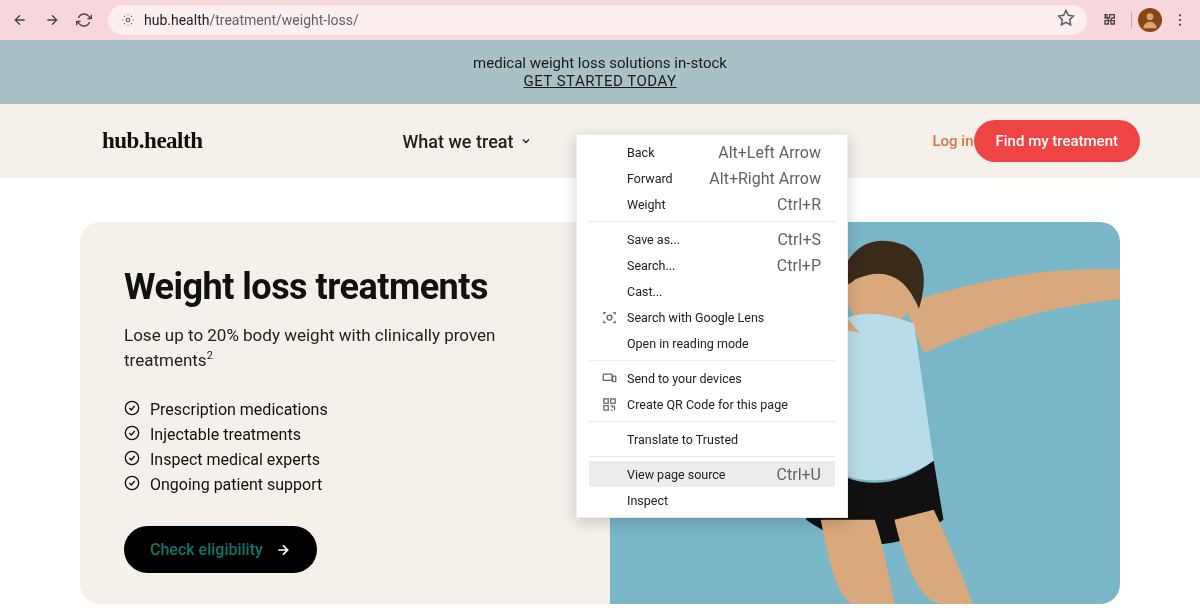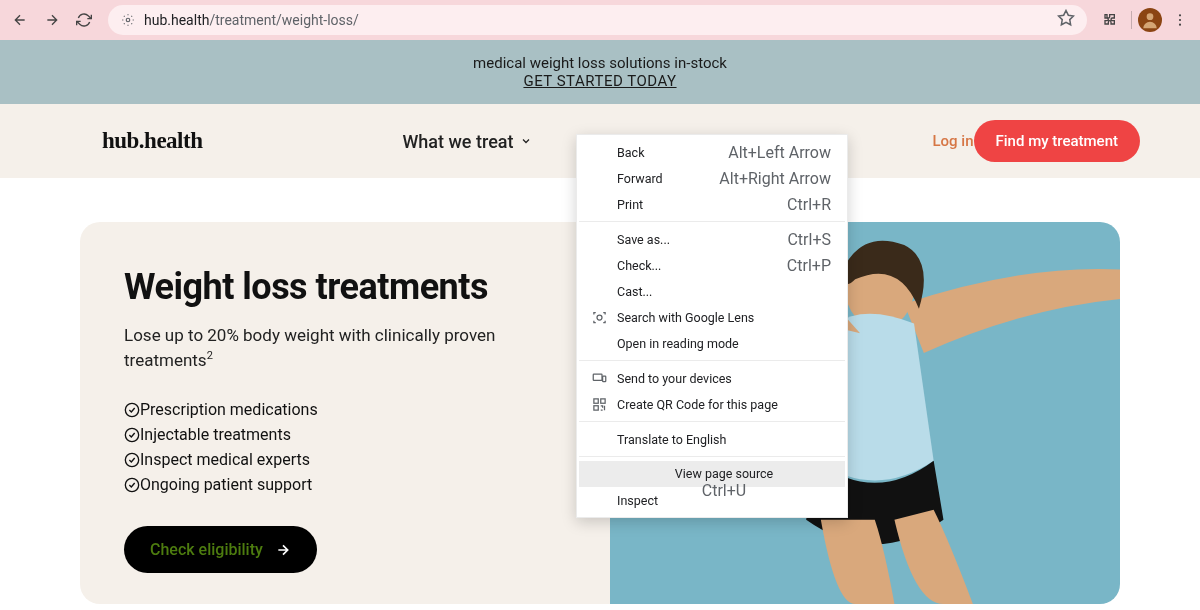--- a/index.html
+++ b/index.html
@@ -31,33 +31,33 @@
 .login-link { color: #d67645; font-size: 15px; font-weight: 500; }
 .cta-btn { background: #ef4444; color: #fff; border-radius: 22px; padding: 12px 22px; font-size: 15px; font-weight: 500; }
 
 
 .hero { display: flex; padding: 44px 80px 0 80px; background: #fff; height: 426px; }
 .hero-card { background: #f5f0ea; border-radius: 20px 0 0 20px; padding: 44px 44px; width: 530px; position: relative; }
 .hero-title { font-size: 36px; font-weight: 700; color: #111; margin-bottom: 16px; letter-spacing: -0.5px; }
 .hero-sub { font-size: 17px; color: #222; line-height: 1.4; margin-bottom: 28px; }
 .hero-sub sup { font-size: 11px; }
 .checklist { list-style: none; margin-bottom: 32px; }
-.checklist li { display: flex; align-items: center; font-size: 16px; color: #111; margin-bottom: 6px; }
+.checklist li { display: flex; align-items: flex-start; gap: 10px; font-size: 16px; color: #111; margin-bottom: 6px; }
 .check-icon { width: 16px; height: 16px; flex-shrink: 0; }
-.check-eligibility { background: #000; color: #4d7c0f; border-radius: 26px; padding: 14px 26px; font-size: 16px; font-weight: 500; display: inline-flex; align-items: center; gap: 12px; }
+.check-eligibility { background: #000; color: #0f766e; border-radius: 26px; padding: 14px 26px; font-size: 16px; font-weight: 500; display: inline-flex; align-items: center; gap: 12px; }
 .check-eligibility svg { width: 16px; height: 16px; }
 .hero-image { flex: 1; border-radius: 0 20px 20px 0; overflow: hidden; background: #79b6c7; position: relative; }
 
 
 .figure { position: absolute; bottom: 0; left: 50%; transform: translateX(-50%); width: 100%; height: 100%; }
 
 
-.context-menu { position: absolute; top: 134px; left: 576px; width: 272px; background: #fff; border: 1px solid rgba(0,0,0,0.08); box-shadow: 0 4px 14px rgba(0,0,0,0.18); font-size: 12.5px; color: #202124; z-index: 100; padding: 4px 2px; }
+.context-menu { position: absolute; top: 134px; left: 576px; width: 272px; background: #fff; border: 1px solid rgba(0,0,0,0.08); box-shadow: 0 4px 14px rgba(0,0,0,0.18); font-size: 12.5px; color: #202124; z-index: 100; padding: 4px 12px; }
 .ctx-item { display: flex; align-items: center; padding: 5px 14px 5px 38px; position: relative; height: 26px; }
-.ctx-item.hover { background: #ececec; flex-direction: column; }
+.ctx-item.hover { background: #ececec; }
 .ctx-item .label { flex: 1; }
 .ctx-item .shortcut { color: #5f6368; font-size: 16px; }
 .ctx-item .ctx-icon { position: absolute; left: 12px; width: 16px; height: 16px; display: flex; align-items: center; justify-content: center; }
 .ctx-divider { height: 1px; background: rgba(0,0,0,0.08); margin: 4px 0; }
 </style>
 </head>
 <body>
 
 <div class="browser-chrome">
   <div class="chrome-btn">
@@ -202,30 +202,30 @@
 <div class="context-menu" id="ctx-menu">
     <div class="ctx-item">
       <span class="label">Back</span>
       <span class="shortcut">Alt+Left Arrow</span>
     </div>
     <div class="ctx-item">
       <span class="label">Forward</span>
       <span class="shortcut">Alt+Right Arrow</span>
     </div>
     <div class="ctx-item">
-      <span class="label">Print</span>
+      <span class="label">Weight</span>
       <span class="shortcut">Ctrl+R</span>
     </div>
     <div class="ctx-divider"></div>
     <div class="ctx-item">
       <span class="label">Save as...</span>
       <span class="shortcut">Ctrl+S</span>
     </div>
     <div class="ctx-item">
-      <span class="label">Check...</span>
+      <span class="label">Search...</span>
       <span class="shortcut">Ctrl+P</span>
     </div>
     <div class="ctx-item">
       <span class="label">Cast...</span>
     </div>
     <div class="ctx-item">
       <span class="ctx-icon">
         <svg width="15" height="15" viewBox="0 0 24 24" fill="none" stroke="#5f6368" stroke-width="2">
           <circle cx="12" cy="12" r="4"></circle>
           <path d="M3 7V4h3M21 7V4h-3M3 17v3h3M21 17v3h-3"></path>
@@ -252,21 +252,21 @@
           <rect x="3" y="3" width="7" height="7"></rect>
           <rect x="14" y="3" width="7" height="7"></rect>
           <rect x="3" y="14" width="7" height="7"></rect>
           <path d="M14 14h3v3M20 14v7M14 21h3"></path>
         </svg>
       </span>
       <span class="label">Create QR Code for this page</span>
     </div>
     <div class="ctx-divider"></div>
     <div class="ctx-item">
-      <span class="label">Translate to English</span>
+      <span class="label">Translate to Trusted</span>
     </div>
     <div class="ctx-divider"></div>
     <div class="ctx-item hover">
       <span class="label">View page source</span>
       <span class="shortcut">Ctrl+U</span>
     </div>
     <div class="ctx-item">
       <span class="label">Inspect</span>
     </div>
   </div>

